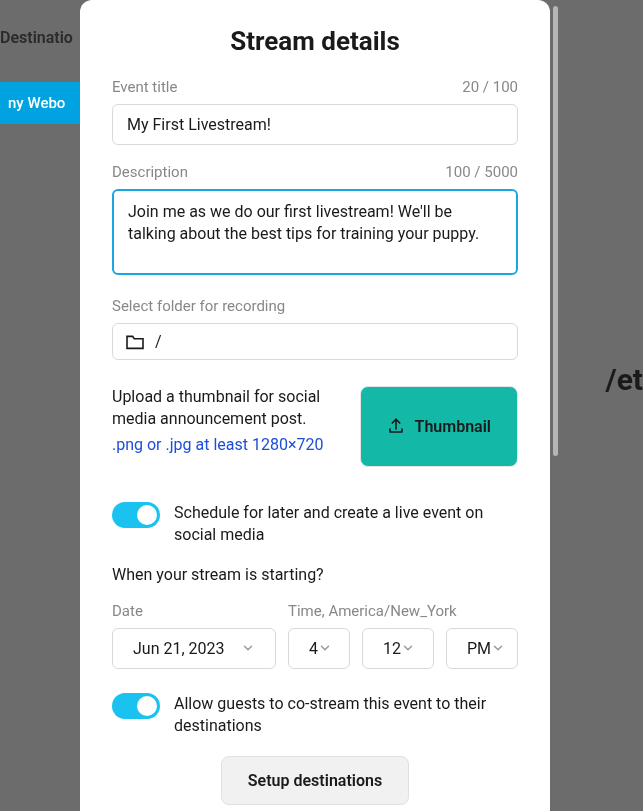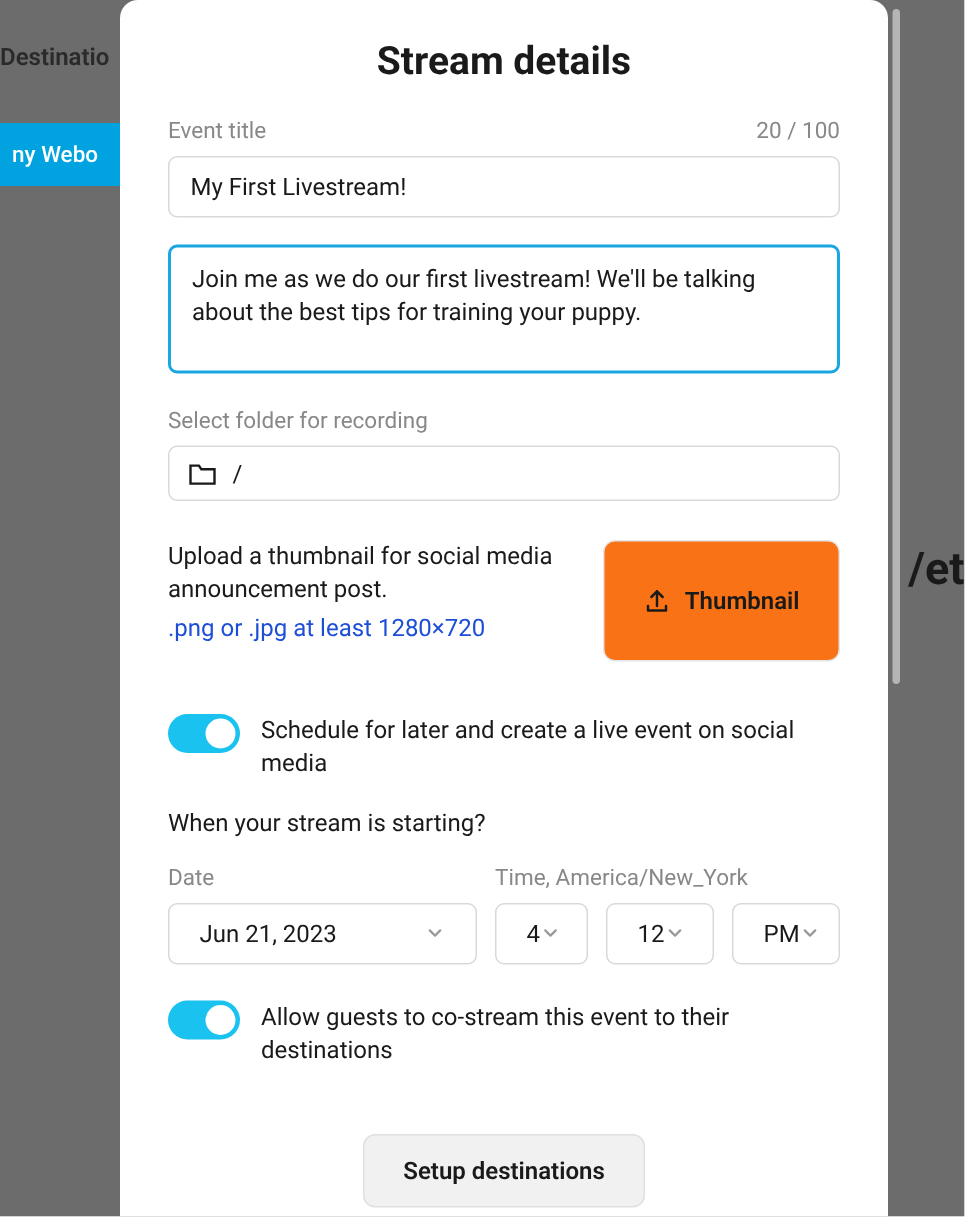--- a/index.html
+++ b/index.html
@@ -49,21 +49,21 @@
       right: 0;
       font-weight: 700;
       font-size: 30px;
       color: #1a1a1a;
     }
     
     .modal {
       position: absolute;
       top: 0;
       left: 80px;
-      width: 512px;
+      width: 470px;
       height: 811px;
       background: #ffffff;
       border-radius: 12px 12px 0 0;
       display: flex;
       flex-direction: column;
     }
     
     .scrollbar {
       position: absolute;
       top: 6px;
@@ -172,26 +172,26 @@
       line-height: 1.4;
       margin-bottom: 4px;
     }
     
     .thumbnail-hint {
       font-size: 16px;
       color: #1d4ed8;
     }
     
     .thumbnail-button {
-      background: #f97316;
+      background: #14b8a6;
       border: 1px solid #e5e5e5;
       border-radius: 8px;
       padding: 30px 26px;
       display: flex;
-      align-items: center;
+      align-items: flex-start;
       gap: 10px;
       cursor: pointer;
       font-family: inherit;
     }
     
     .upload-icon {
       width: 18px;
       height: 18px;
     }
     
@@ -342,20 +342,24 @@
 
     <div class="field-group">
       <div class="field-header">
         <span class="field-label">Event title</span>
         <span class="field-counter">20 / 100</span>
       </div>
       <input type="text" class="text-input" value="My First Livestream!" style="">
     </div>
 
     <div class="field-group">
+      <div class="field-header">
+        <span class="field-label">Description</span>
+        <span class="field-counter">100 / 5000</span>
+      </div>
       <textarea class="textarea" style="">Join me as we do our first livestream! We'll be talking about the best tips for training your puppy.</textarea>
     </div>
 
     <div class="field-group">
       <div class="field-header">
         <span class="field-label">Select folder for recording</span>
       </div>
       <div class="folder-input-wrap">
         <svg class="folder-icon" viewBox="0 0 24 20" fill="none" stroke="#1a1a1a" stroke-width="2">
           <path d="M2 3 h7 l2 3 h11 v12 h-20 z"></path>

